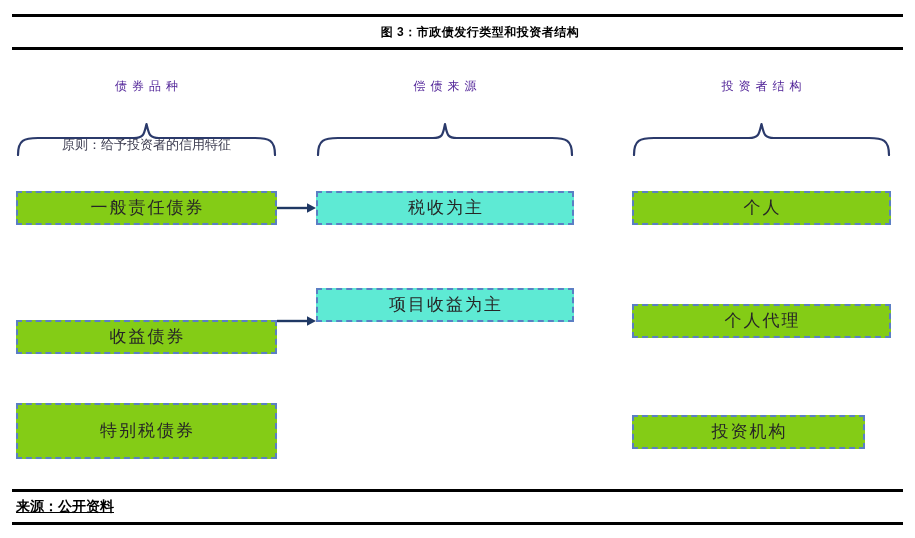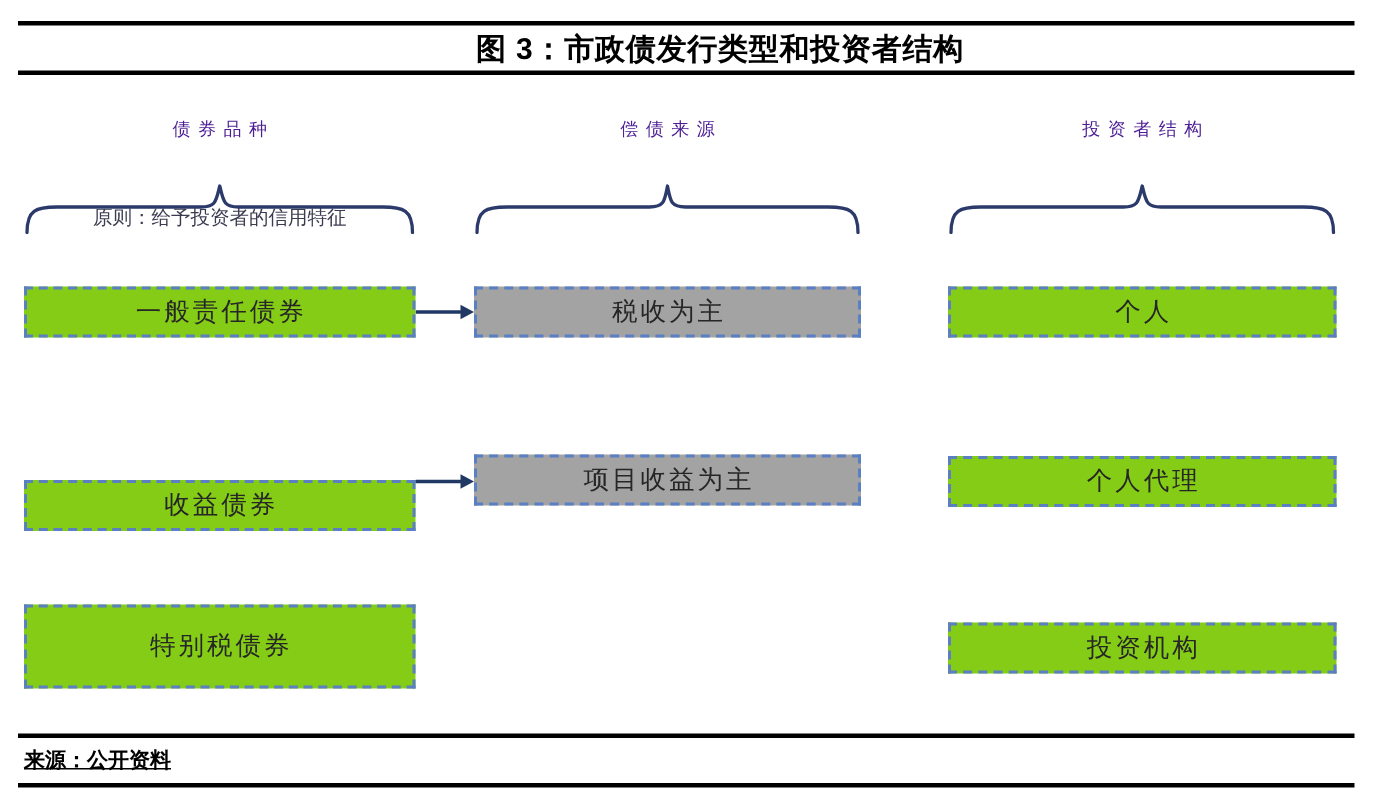--- a/index.html
+++ b/index.html
@@ -24,21 +24,21 @@
     height: 36px;
     border-top: 3px solid #000000;
     border-bottom: 3px solid #000000;
     display: flex;
     align-items: center;
     justify-content: center;
     box-sizing: border-box;
   }
   .title-text {
     font-family: "Liberation Sans", "DejaVu Sans", sans-serif;
-    font-size: 20px;
+    font-size: 12px;
     font-weight: bold;
     color: #000000;
     letter-spacing: 0.5px;
     padding-left: 45px;
   }
 
   
   .col-header {
     position: absolute;
     font-size: 12px;
@@ -86,33 +86,33 @@
     justify-content: center;
     flex-direction: column;
     text-align: center;
     color: #262626;
     font-size: 17px;
     line-height: 1.32;
     letter-spacing: 2px;
     text-indent: 2px;
   }
   .box.filled { background: #84cc16; }
-  .box.plain  { background: #a3a3a3; }
+  .box.plain  { background: #5eead4; }
 
   
   .box.r1c1 { left: 16px;  top: 191px; width: 261px; height: 34px; }
   .box.r1c2 { left: 316px; top: 191px; width: 258px; height: 34px; }
   .box.r1c3 { left: 632px; top: 191px; width: 259px; height: 34px; }
   
   .box.r2c1 { left: 16px;  top: 320px; width: 261px; height: 34px; }
-  .box.r2c2 { left: 316px; top: 303px; width: 258px; height: 34px; }
+  .box.r2c2 { left: 316px; top: 288px; width: 258px; height: 34px; }
   .box.r2c3 { left: 632px; top: 304px; width: 259px; height: 34px; }
   
   .box.r3c1 { left: 16px;  top: 403px; width: 261px; height: 56px; }
-  .box.r3c3 { left: 632px; top: 415px; width: 259px; height: 34px; }
+  .box.r3c3 { left: 632px; top: 415px; width: 233px; height: 34px; }
 
   .box-line { display: block; white-space: nowrap; }
 
   
   .arrow {
     position: absolute;
     left: 277px;
     width: 40px;
     height: 14px;
   }

